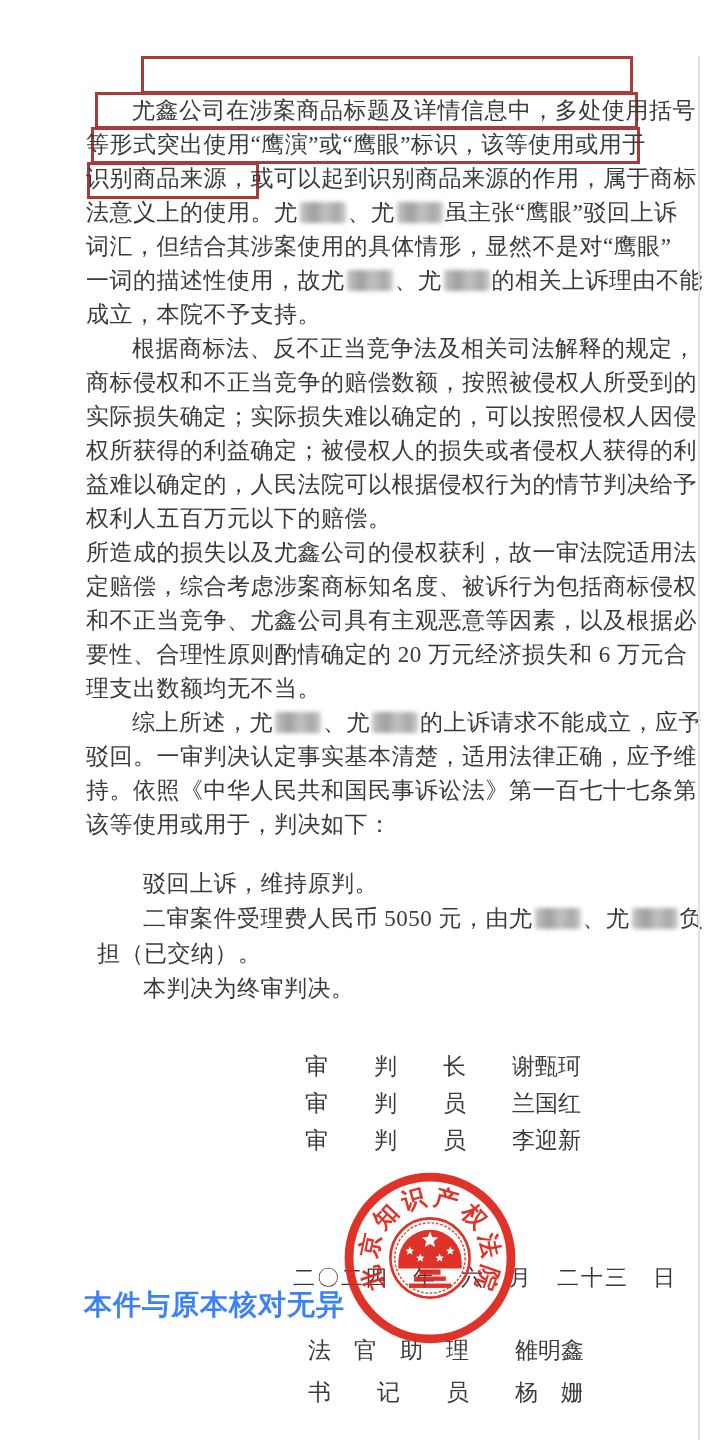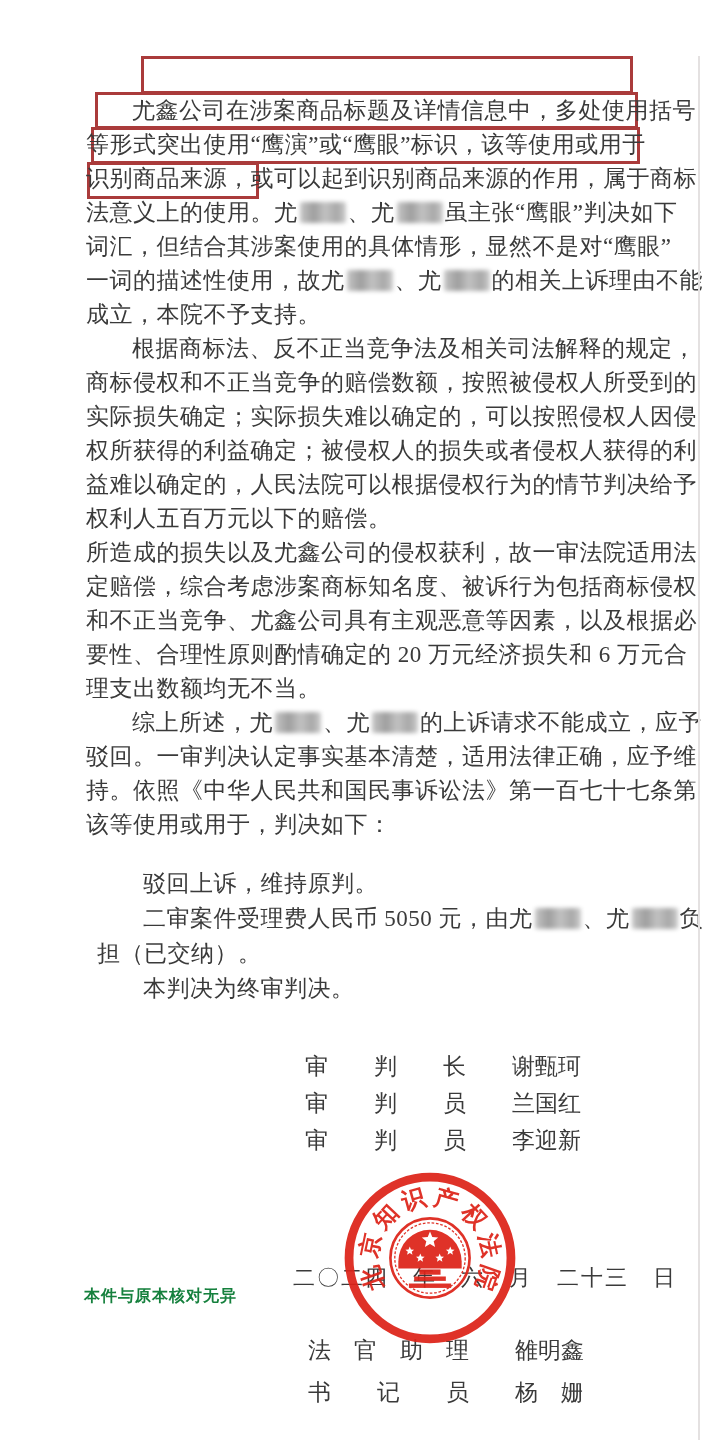--- a/index.html
+++ b/index.html
@@ -25,39 +25,39 @@
   .rd{display:inline-block;width:46px;height:21px;margin:0 2px -3px 2px;border-radius:2px;
       background:linear-gradient(90deg,#c6c6c6 0%,#9e9e9e 30%,#c2c2c2 55%,#a8a8a8 80%,#cccccc 100%);
       filter:blur(2px);vertical-align:baseline;}
   
   .sigs{position:absolute;left:305px;top:1048px;font-size:23px;line-height:37px;}
   .sigs .ln{height:37px;}
   .clerks{position:absolute;left:308px;top:1330px;font-size:23px;line-height:42px;}
   .clerks .ln{height:42px;}
   
   .dateline{position:absolute;left:293px;top:1263px;font-size:22px;letter-spacing:2px;white-space:nowrap;color:#3a3a3a;}
-  .stampnote{position:absolute;left:84px;top:1286px;font-size:16px;font-weight:bold;color:#15803d;letter-spacing:1px;white-space:nowrap;}
+  .stampnote{position:absolute;left:84px;top:1286px;font-size:28px;font-weight:bold;color:#3b82f6;letter-spacing:1px;white-space:nowrap;}
   .seal{position:absolute;left:342px;top:1170px;width:176px;height:176px;opacity:0.93;}
   .edge{position:absolute;left:698px;top:56px;width:2px;height:1384px;background:#e4e1e1;}
 </style>
 </head>
 <body>
 
 <div class="page">
 
   <div class="redbox" id="rb1"></div>
   <div class="redbox" id="rb2"></div>
   <div class="redbox" id="rb3"></div>
   <div class="redbox" id="rb4"></div>
 
   <div class="textblock">
     <div class="ln ind"><span>尤鑫公司在涉案商品标题及详情信息中，多处使用括号</span></div>
     <div class="ln"><span>等形式突出使用“鹰演”或“鹰眼”标识，该等使用或用于</span></div>
     <div class="ln"><span>识别商品来源，或可以起到识别商品来源的作用，属于商标</span></div>
-    <div class="ln"><span>法意义上的使用。尤</span><span class="rd"></span><span>、尤</span><span class="rd"></span><span>虽主张“鹰眼”判决如下</span></div>
+    <div class="ln"><span>法意义上的使用。尤</span><span class="rd"></span><span>、尤</span><span class="rd"></span><span>虽主张“鹰眼”驳回上诉</span></div>
     <div class="ln"><span>词汇，但结合其涉案使用的具体情形，显然不是对“鹰眼”</span></div>
     <div class="ln"><span>一词的描述性使用，故尤</span><span class="rd"></span><span>、尤</span><span class="rd"></span><span>的相关上诉理由不能</span></div>
     <div class="ln"><span>成立，本院不予支持。</span></div>
 
     <div class="ln ind"><span>根据商标法、反不正当竞争法及相关司法解释的规定，</span></div>
     <div class="ln"><span>商标侵权和不正当竞争的赔偿数额，按照被侵权人所受到的</span></div>
     <div class="ln"><span>实际损失确定；实际损失难以确定的，可以按照侵权人因侵</span></div>
     <div class="ln"><span>权所获得的利益确定；被侵权人的损失或者侵权人获得的利</span></div>
     <div class="ln"><span>益难以确定的，人民法院可以根据侵权行为的情节判决给予</span></div>
     <div class="ln"><span>权利人五百万元以下的赔偿。</span></div>

